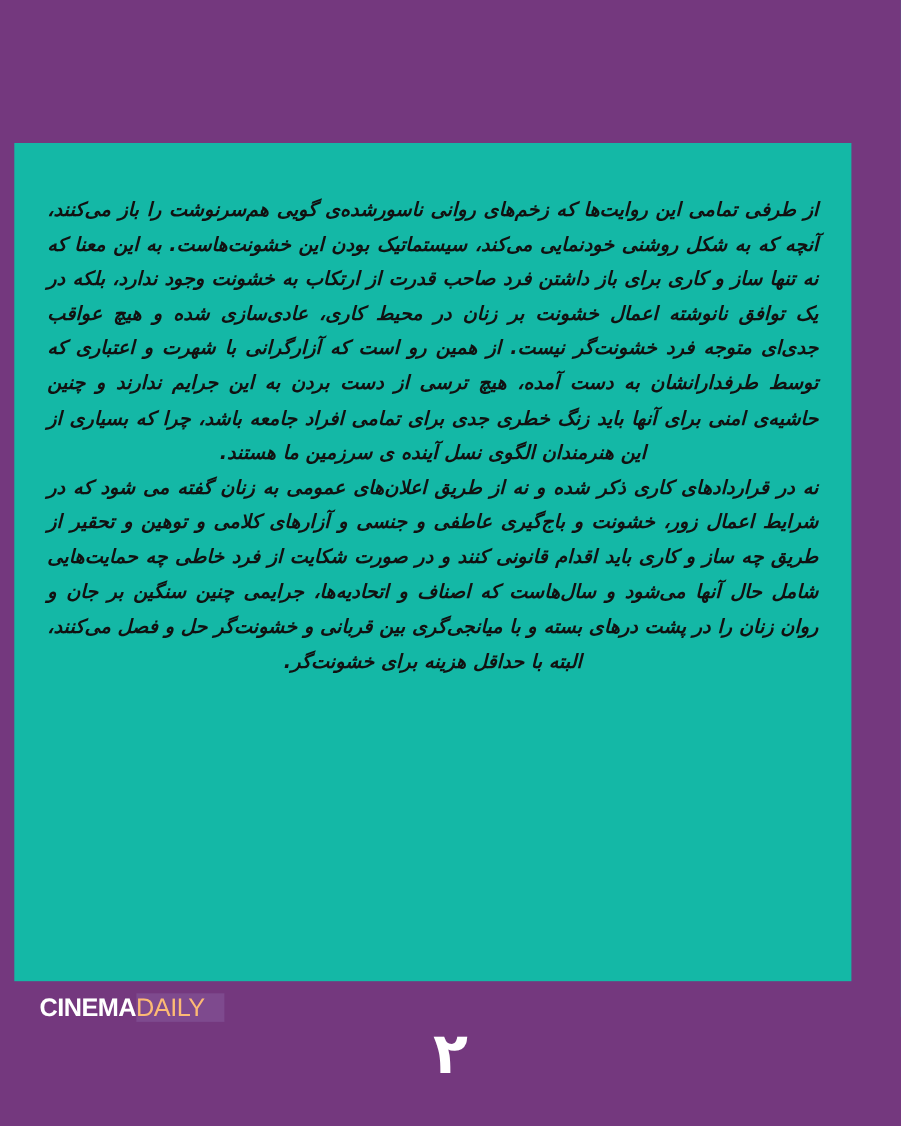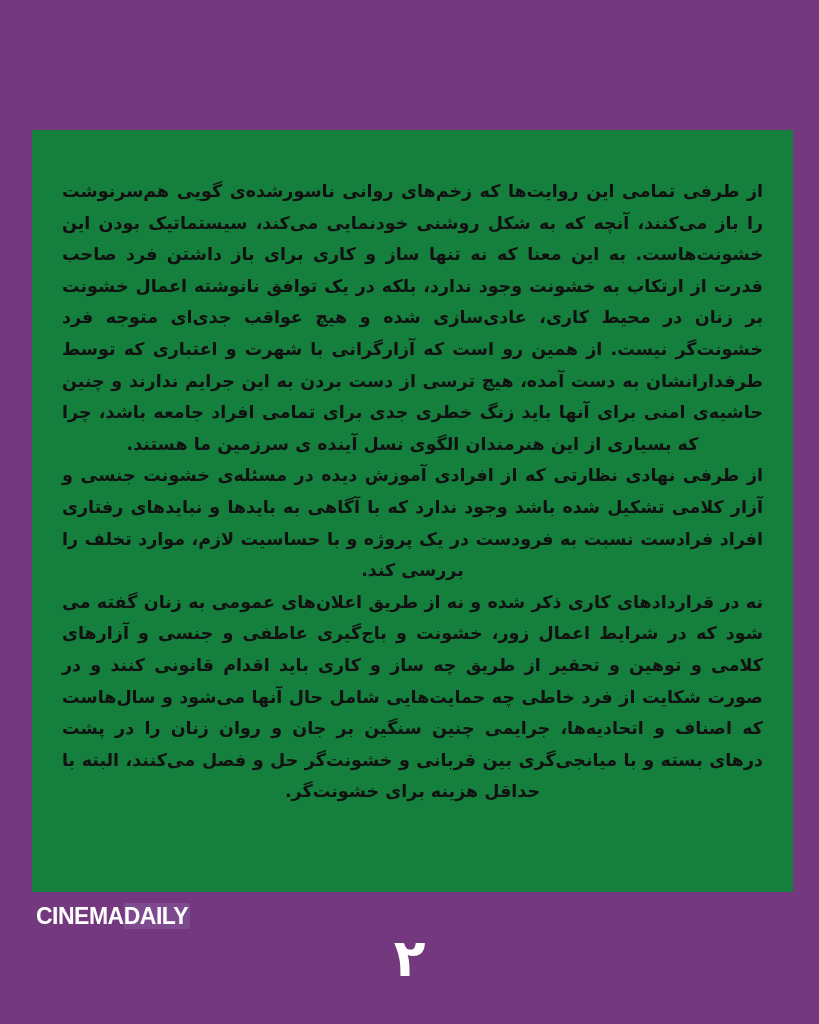--- a/index.html
+++ b/index.html
@@ -9,27 +9,28 @@
     body {
       width: 819px;
       height: 1024px;
       background: #74387e;
       position: relative;
       overflow: hidden;
       font-family: "DejaVu Sans", sans-serif;
     }
     .card {
       position: absolute;
-      left: 32px;
+      left: 13px;
       top: 130px;
       width: 761px;
       height: 762px;
-      background: #15803d;
+      background: #14b8a6;
       box-sizing: border-box;
       padding: 46px 30px 0 30px;
+      font-style: italic;
     }
     .text-body {
       direction: rtl;
       text-align: center;
       color: #111111;
       font-weight: bold;
       font-size: 17.5px;
       line-height: 31.6px;
       text-align-last: center;
     }
@@ -49,45 +50,44 @@
       font-size: 23px;
       letter-spacing: -0.5px;
       color: #ffffff;
       line-height: 26px;
       text-align: right;
     }
     .logo .cinema {
       font-weight: bold;
     }
     .logo .daily {
-      font-weight: bold;
-      color: #ffffff;
+      font-weight: normal;
+      color: #fdba74;
       background: #7e4a8e;
-      padding-right: 2px;
+      padding-right: 18px;
     }
     .page-number {
       position: absolute;
       left: 0;
       width: 819px;
       top: 928px;
       text-align: center;
       color: #ffffff;
       font-size: 52px;
       font-weight: bold;
       font-family: "DejaVu Sans", sans-serif;
       line-height: 60px;
     }
   </style>
 </head>
 <body>
 
 <div class="card">
   <div class="text-body">
     <p class="para">از طرفی تمامی این روایت‌ها که زخم‌های روانی ناسورشده‌ی گویی هم‌سرنوشت را باز می‌کنند، آنچه که به شکل روشنی خودنمایی می‌کند، سیستماتیک بودن این خشونت‌هاست. به این معنا  که نه تنها ساز و کاری برای باز داشتن فرد صاحب قدرت از ارتکاب به خشونت وجود ندارد، بلکه در یک توافق نانوشته اعمال خشونت بر زنان در محیط کاری، عادی‌سازی شده و هیچ  عواقب جدی‌ای متوجه فرد خشونت‌گر نیست. از همین رو است که آزارگرانی با شهرت و اعتباری که توسط طرفدارانشان به دست آمده، هیچ ترسی از دست بردن به این جرایم ندارند و چنین حاشیه‌ی امنی برای آنها باید زنگ خطری جدی برای تمامی افراد جامعه باشد، چرا که بسیاری از این هنرمندان الگوی نسل آینده ی سرزمین ما هستند.</p>
-    <p class="para">از طرفی نهادی نظارتی که از افرادی آموزش دیده در مسئله‌ی خشونت جنسی و آزار کلامی تشکیل شده باشد وجود ندارد که با آگاهی به بایدها و نبایدهای رفتاری افراد فرادست نسبت به فرودست در یک پروژه و با حساسیت لازم، موارد تخلف را بررسی کند.</p>
     <p class="para">نه در قراردادهای کاری ذکر شده و نه از طریق اعلان‌های عمومی به زنان گفته می شود که در شرایط اعمال زور، خشونت و باج‌گیری عاطفی و جنسی و آزارهای کلامی و توهین و تحقیر از طریق چه ساز و کاری باید اقدام قانونی کنند و در صورت شکایت از فرد خاطی چه حمایت‌هایی شامل حال آنها می‌شود و سال‌هاست که اصناف و اتحادیه‌ها، جرایمی چنین سنگین بر جان و روان زنان را در پشت درهای بسته و با میانجی‌گری بین قربانی و خشونت‌گر حل و فصل می‌کنند، البته با حداقل هزینه برای خشونت‌گر.</p>
   </div>
 </div>
 
 <div class="logo">
   <span class="cinema">CINEMA</span>
   <span class="daily">DAILY</span>
 </div>
 
 <div class="page-number">۲</div>

